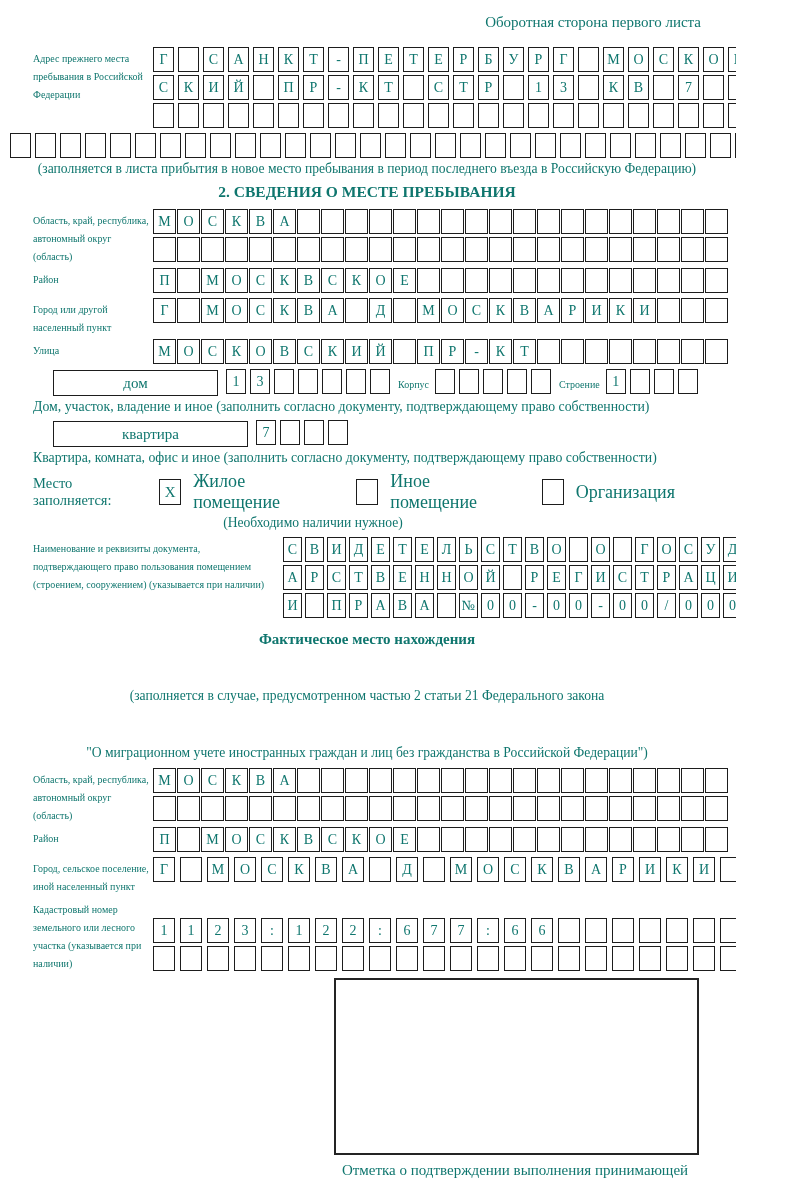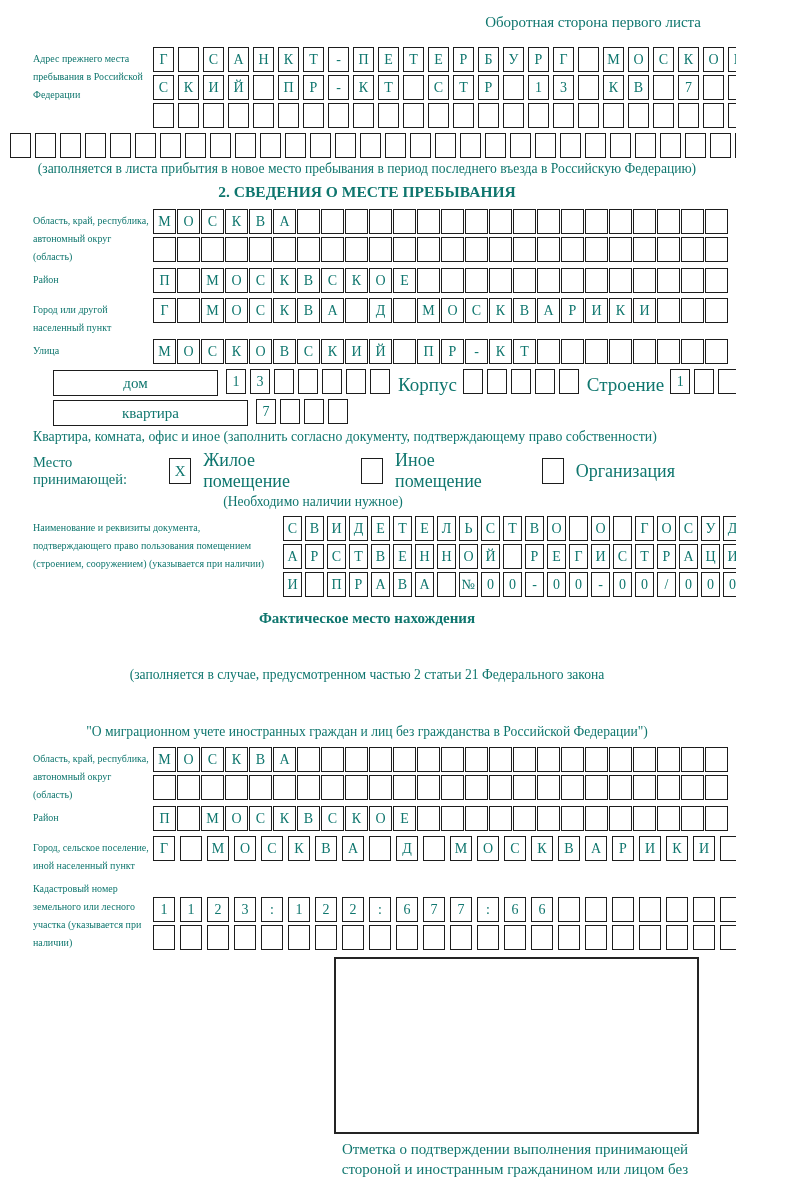--- a/index.html
+++ b/index.html
@@ -32,21 +32,21 @@
   .center-cap{text-align:center;font-size:13.6px;margin:2px 0 6px;}
   .sec-title{text-align:center;font-weight:bold;font-size:15.5px;margin:6px 0 8px;}
   .houserow{display:flex;align-items:center;margin-bottom:2px;padding-left:20px;}
   .namebox{
     box-sizing:border-box;height:26px;border:1.5px solid #1d1d1d;
     display:flex;align-items:center;justify-content:center;
     font-size:15px;flex-shrink:0;
   }
   .nb-dom{width:165px;margin-right:8px;}
   .nb-kv{width:195px;margin-right:8px;}
-  .inlabel{font-size:19px;padding:3px 6px 0 4px;flex-shrink:0;}
+  .inlabel{font-size:10px;padding:3px 6px 0 4px;flex-shrink:0;}
   .rowcap{font-size:13.8px;margin:1px 0 5px;}
   .stayrow{display:flex;align-items:center;margin:4px 0 2px;}
   .staylabel{font-size:14.5px;margin-right:10px;}
   .chk{
     box-sizing:border-box;width:22px;height:26px;border:1.5px solid #1d1d1d;
     display:inline-flex;align-items:center;justify-content:center;
     font-size:15px;flex-shrink:0;margin-right:12px;
   }
   .optlabel{font-size:18px;margin-right:26px;}
   .staynote{margin-left:110px;width:340px;text-align:center;font-size:13.6px;margin-bottom:6px;}
@@ -364,34 +364,35 @@
         <span class="cbox"></span>
       </div>
     <div class="inlabel">Строение</div>
     <div class="row small">
         <span class="cbox">1</span>
         <span class="cbox"></span>
         <span class="cbox"></span>
         <span class="cbox"></span>
       </div>
   </div>
+  <div class="rowcap">Дом, участок, владение и иное (заполнить согласно документу, подтверждающему право собственности)</div>
 
   <div class="houserow">
     <div class="namebox nb-kv">квартира</div>
     <div class="row small">
         <span class="cbox">7</span>
         <span class="cbox"></span>
         <span class="cbox"></span>
         <span class="cbox"></span>
       </div>
   </div>
   <div class="rowcap">Квартира, комната, офис и иное (заполнить согласно документу, подтверждающему право собственности)</div>
 
   <div class="stayrow">
-    <div class="staylabel">Место принимающей:</div>
+    <div class="staylabel">Место заполняется:</div>
     <span class="chk">X</span>
     <span class="optlabel">Жилое помещение</span>
     <span class="chk"></span>
     <span class="optlabel">Иное помещение</span>
     <span class="chk"></span>
     <span class="optlabel">Организация</span>
   </div>
   <div class="staynote">(Необходимо наличии нужное)</div>
 
   <div class="field">

